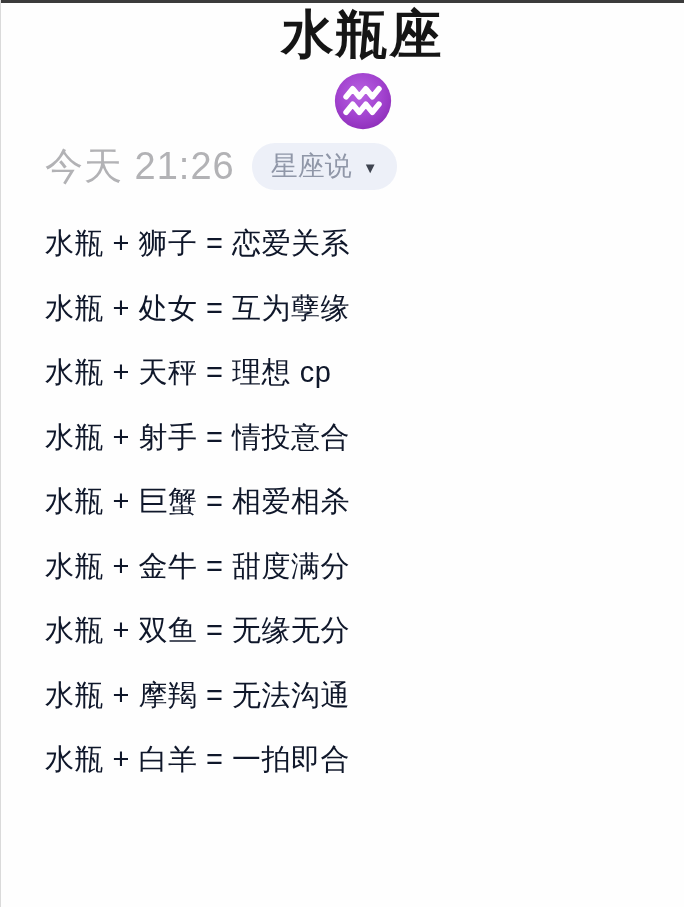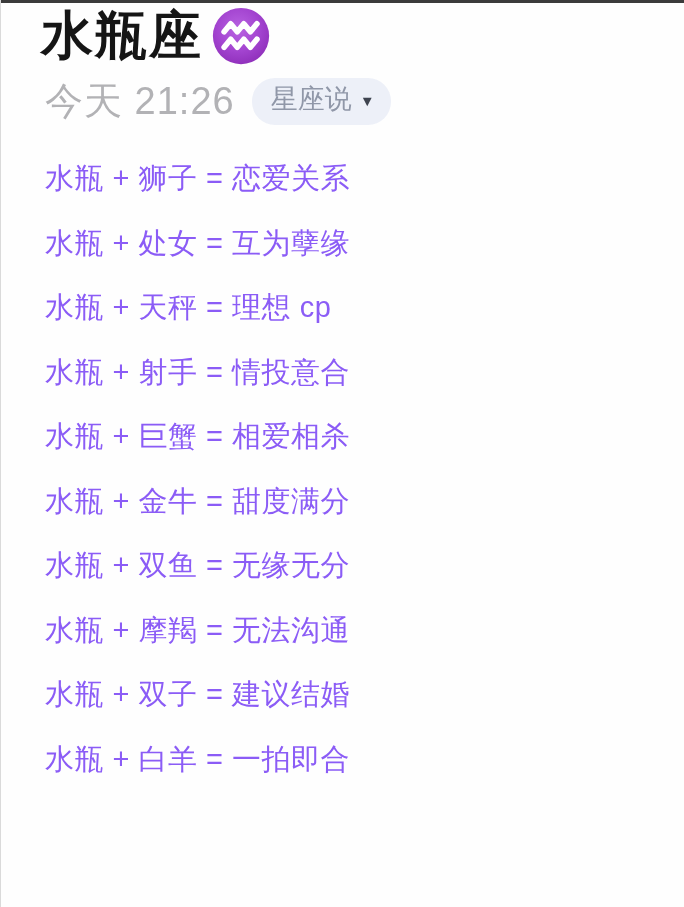--- a/index.html
+++ b/index.html
@@ -17,20 +17,21 @@
     position: absolute;
     top: 0; left: 0;
     width: 100%; height: 3px;
     background: #3b3b3b;
   }
   .header {
     display: flex;
     align-items: center;
     gap: 8px;
     padding: 6px 0 0 40px;
+    flex-direction: column;
   }
   .title {
     margin: 0;
     font-size: 52px;
     font-weight: 700;
     color: #151515;
     letter-spacing: 2px;
     line-height: 1.1;
   }
   .zodiac-badge { display: inline-block; width: 60px; height: 60px; }
@@ -47,21 +48,21 @@
     letter-spacing: 1px;
   }
   .tag {
     display: inline-flex;
     align-items: center;
     gap: 11px;
     background: #edf0f8;
     border: none;
     border-radius: 23px;
     padding: 8px 19px;
-    font-family: Liberation Mono, monospace;
+    font-family: Liberation Sans, sans-serif;
     font-size: 27px;
     color: #9097a8;
     cursor: pointer;
     line-height: 1.15;
     justify-content: flex-end;
   }
   .tag .arrow {
     font-size: 15px;
     color: #3f4450;
     transform: translateY(1px);
@@ -69,21 +70,21 @@
   .list {
     margin-top: 20px;
     padding-left: 44px;
   }
   .row {
     height: 64.5px;
     display: flex;
     align-items: center;
     font-size: 29px;
     font-weight: 500;
-    color: #8b5cf6;
+    color: #0f172a;
     letter-spacing: 0.5px;
     white-space: pre;
   }
 </style>
 </head>
 <body>
 
 <div class="canvas">
   <div class="top-line"></div>
 
@@ -115,16 +116,15 @@
 
   <div class="list" id="pairing-list">
       <div class="row"><span>水瓶 + 狮子 = 恋爱关系</span></div>
       <div class="row"><span>水瓶 + 处女 = 互为孽缘</span></div>
       <div class="row"><span>水瓶 + 天秤 = 理想 cp</span></div>
       <div class="row"><span>水瓶 + 射手 = 情投意合</span></div>
       <div class="row"><span>水瓶 + 巨蟹 = 相爱相杀</span></div>
       <div class="row"><span>水瓶 + 金牛 = 甜度满分</span></div>
       <div class="row"><span>水瓶 + 双鱼 = 无缘无分</span></div>
       <div class="row"><span>水瓶 + 摩羯 = 无法沟通</span></div>
-      <div class="row"><span>水瓶 + 双子 = 建议结婚</span></div>
       <div class="row"><span>水瓶 + 白羊 = 一拍即合</span></div>
     </div>
 </div>
 
 </body></html>

